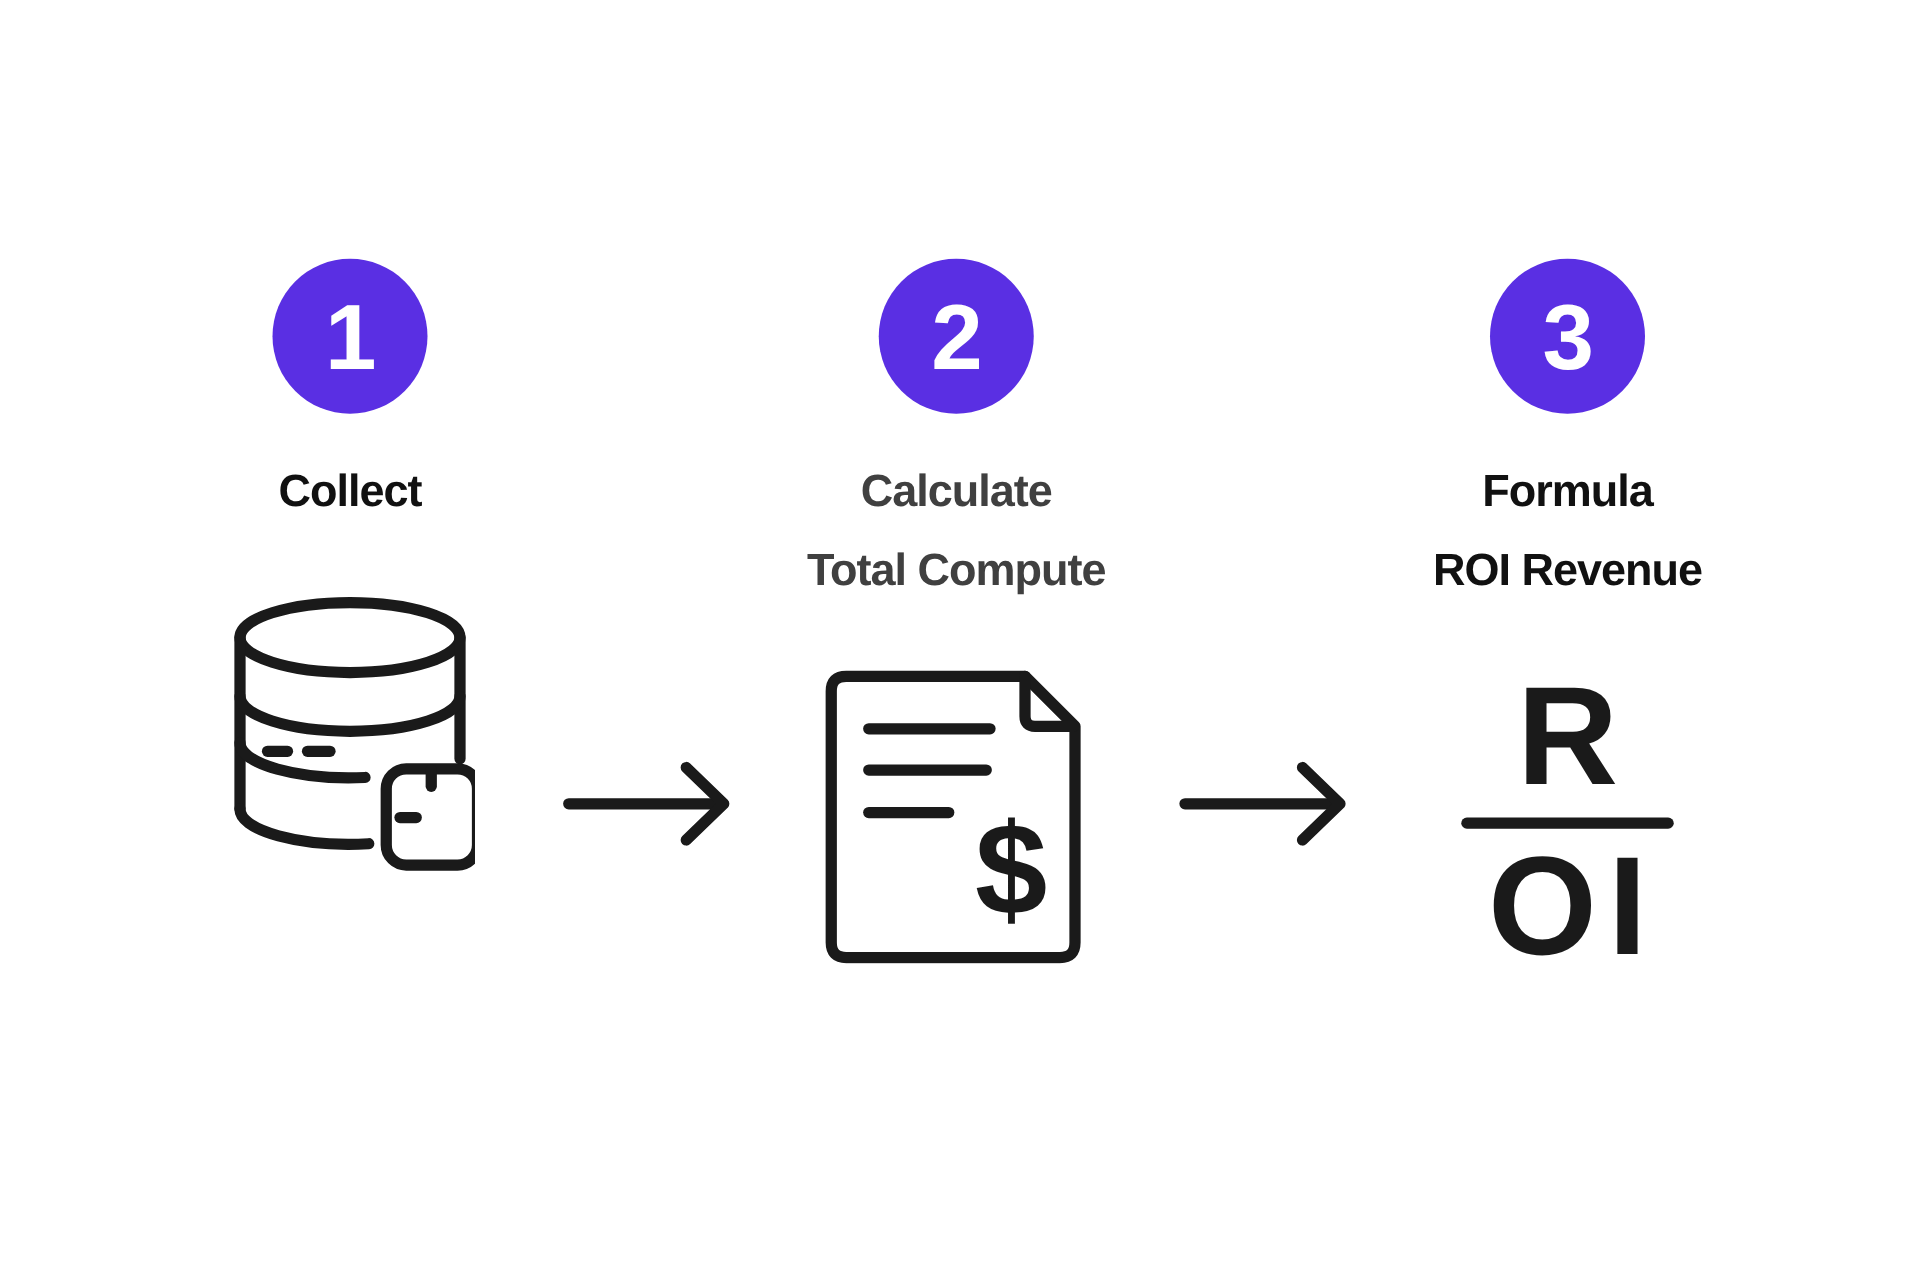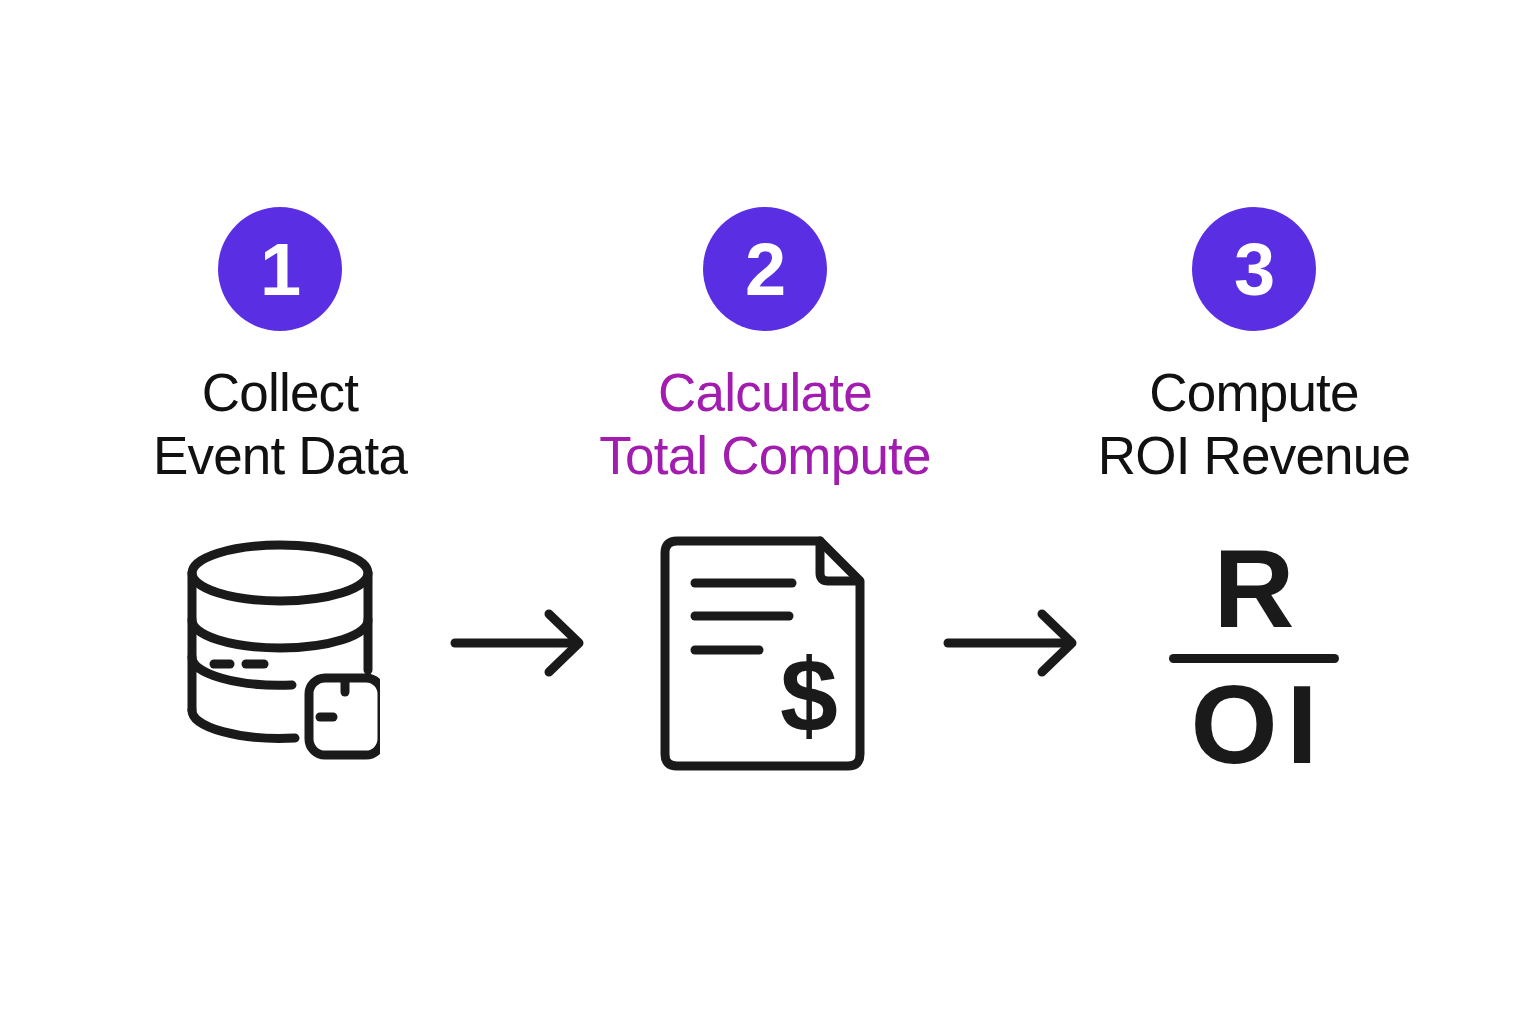--- a/index.html
+++ b/index.html
@@ -30,23 +30,23 @@
     color: #ffffff;
     display: flex;
     align-items: center;
     justify-content: center;
     font-size: 74px;
     font-weight: 700;
     letter-spacing: -1px;
   }
   .label {
     margin: 30px 0 0 0;
-    font-size: 53px;
+    font-size: 36px;
     line-height: 63px;
-    font-weight: 400;
+    font-weight: 700;
     color: #111111;
     text-align: center;
     letter-spacing: -0.8px;
   }
   .icon-wrap {
     margin-top: 44px;
     height: 242px;
     display: flex;
     align-items: flex-start;
     justify-content: center;
@@ -88,21 +88,20 @@
 <body>
 
 <div class="canvas">
 
   <section class="step step-1">
     <div class="circle" style="background: rgb(90, 47, 227); color: rgb(255, 255, 255);">
       <span>1</span>
     </div>
     <h2 class="label" style="color: rgb(17, 17, 17);">
       <span>Collect</span><br>
-      <span>Event Data</span>
     </h2>
     <div class="icon-wrap">
       <svg class="icon" width="200" height="235" viewBox="0 0 200 235" fill="none" stroke="#1a1a1a" stroke-width="9" stroke-linecap="round" stroke-linejoin="round">
         <ellipse cx="100" cy="42" rx="88" ry="28"></ellipse>
         <path d="M12,42 V179"></path>
         <path d="M188,42 V139"></path>
         <path d="M12,89 A88,28 0 0 0 188,89"></path>
         <path d="M12,126 A88,28 0 0 0 112,154"></path>
         <path d="M12,179 A88,28 0 0 0 115,207"></path>
         <path d="M34,133 H50"></path>
@@ -116,21 +115,21 @@
 
   <svg class="arrow arrow-1" width="136" height="72" viewBox="0 0 136 72" fill="none" stroke="#1a1a1a" stroke-width="9" stroke-linecap="round" stroke-linejoin="round">
     <path d="M5,36 H124"></path>
     <path d="M99,7 L129,36 L99,65"></path>
   </svg>
 
   <section class="step step-2">
     <div class="circle" style="background: rgb(90, 47, 227); color: rgb(255, 255, 255);">
       <span>2</span>
     </div>
-    <h2 class="label" style="color: #a21caf;">
+    <h2 class="label" style="color: #404040;">
       <span>Calculate</span><br>
       <span>Total Compute</span>
     </h2>
     <div class="icon-wrap">
       <svg class="icon" width="210" height="240" viewBox="0 0 210 240" fill="none" stroke="#1a1a1a" stroke-width="9" stroke-linecap="round" stroke-linejoin="round">
         <path d="M17,10 H160 L200,50 V223 Q200,235 188,235 H17 Q5,235 5,223 V22 Q5,10 17,10 Z"></path>
         <path d="M160,10 V42 Q160,50 168,50 H199"></path>
         <path d="M35,52 H132"></path>
         <path d="M35,85 H129"></path>
         <path d="M35,119 H99"></path>
@@ -142,21 +141,21 @@
   <svg class="arrow arrow-2" width="136" height="72" viewBox="0 0 136 72" fill="none" stroke="#1a1a1a" stroke-width="9" stroke-linecap="round" stroke-linejoin="round">
     <path d="M5,36 H124"></path>
     <path d="M99,7 L129,36 L99,65"></path>
   </svg>
 
   <section class="step step-3">
     <div class="circle" style="background: rgb(90, 47, 227); color: rgb(255, 255, 255);">
       <span>3</span>
     </div>
     <h2 class="label" style="color: rgb(17, 17, 17);">
-      <span>Compute</span><br>
+      <span>Formula</span><br>
       <span>ROI Revenue</span>
     </h2>
     <div class="icon-wrap">
       <div class="fraction" style="color: rgb(26, 26, 26);">
         <span class="num">R</span>
         <div class="frac-bar" style="background: rgb(26, 26, 26);"></div>
         <span class="den">OI</span>
       </div>
     </div>
   </section>

